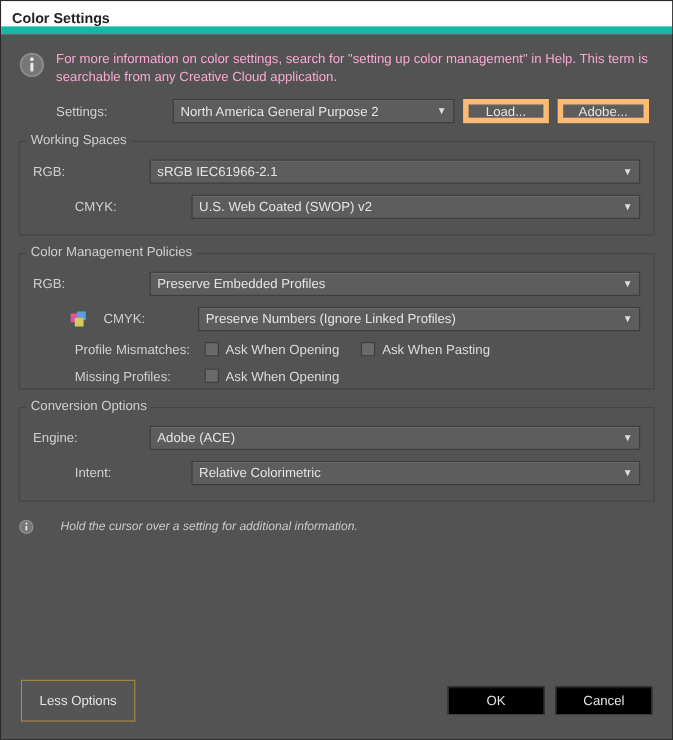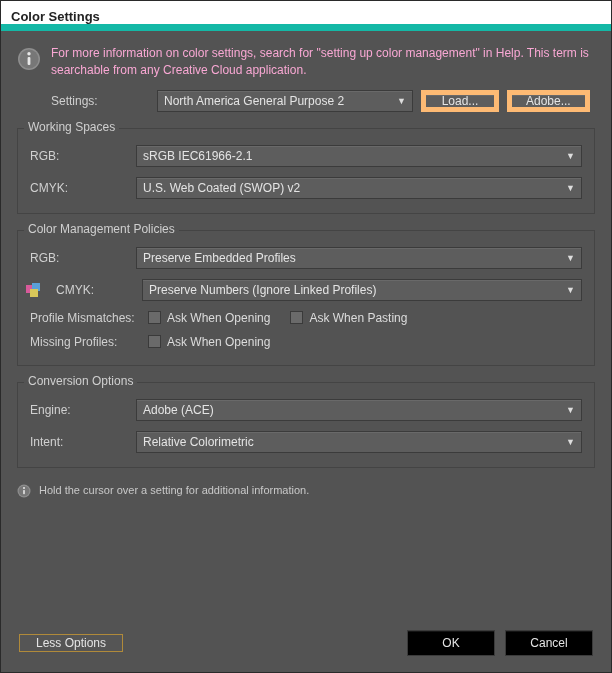--- a/index.html
+++ b/index.html
@@ -44,42 +44,42 @@
   }
   .fieldset {
     border: 1px solid #444; padding: 12px 12px 14px 12px; position: relative;
     margin-top: 6px;
   }
   .fieldset .legend {
     position: absolute; top: -9px; left: 6px; background: #535353; padding: 0 4px;
     color: #cfcfcf; font-size: 12px;
   }
   .form-row { display: flex; align-items: center; gap: 8px; margin-top: 4px; }
-  .form-row + .form-row { margin-top: 10px; }
+  .form-row + .form-row { margin-top: 10px; margin-left: 38px; }
   .form-row .label-col { width: 98px; }
   .wide-select { flex: 1; }
   .cmp-icon {
     width: 18px; height: 14px; position: absolute; left: 16px; margin-top: 4px;
   }
   .checkbox-row { display: flex; align-items: center; gap: 6px; flex-wrap: wrap; }
   .chk {
     width: 13px; height: 13px; border: 1px solid #3a3a3a; background: #6a6a6a;
     display: inline-flex; align-items: center; justify-content: center;
     font-size: 10px; color: #fff; cursor: pointer;
   }
   .chk.checked::after { content: "✓"; line-height: 1; }
-  .hint-row { display: flex; align-items: flex-start; gap: 8px; margin-top: 6px; }
+  .hint-row { display: flex; align-items: center; gap: 24px; margin-top: 6px; font-style: italic; }
   .hint-icon { width: 14px; height: 14px; flex: 0 0 14px; }
   .hint-text { font-size: 11px; color: #c9c9c9; }
   .spacer-flex { flex: 1; }
   .footer {
     display: flex; align-items: center; gap: 10px; padding: 4px 2px 6px 2px;
   }
   .btn-outline {
-    height: 18px; padding: 0 16px; background: #555; color: #e4e4e4;
+    height: 38px; padding: 0 16px; background: #555; color: #e4e4e4;
     border: 1px solid #b08a3a; font-size: 12px; display: inline-flex;
     align-items: center; justify-content: center; cursor: pointer; text-align: right;
   }
   .btn-footer {
     height: 26px; min-width: 88px; padding: 0 18px;
     background: #000000; border: 1px solid #3b3b3b; color: #e4e4e4;
     font-size: 12px; display: inline-flex; align-items: center; justify-content: center;
     box-shadow: inset 0 1px 0 rgba(255,255,255,.08); cursor: pointer;
   }
 </style>
@@ -127,21 +127,21 @@
       </div>
       <div class="form-row">
         <div class="label-col">CMYK:</div>
         <div class="dropdown wide-select">
           <span>U.S. Web Coated (SWOP) v2</span>
           <span class="arrow">▼</span>
         </div>
       </div>
     </div>
 
-    <div class="fieldset" style="position:relative; padding-bottom:16px;">
+    <div class="fieldset" style="position:relative; padding-bottom:4px;">
       <span class="legend">Color Management Policies</span>
 
       <div class="form-row">
         <div class="label-col">RGB:</div>
         <div class="dropdown wide-select">
           <span>Preserve Embedded Profiles</span>
           <span class="arrow">▼</span>
         </div>
       </div>
 

